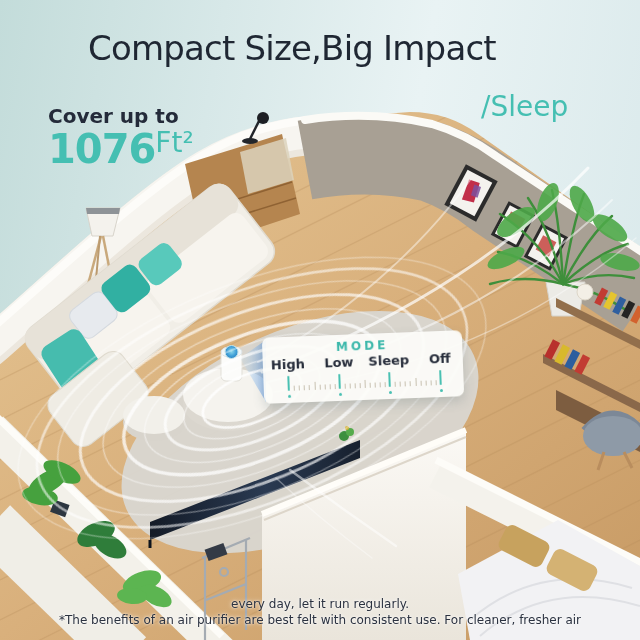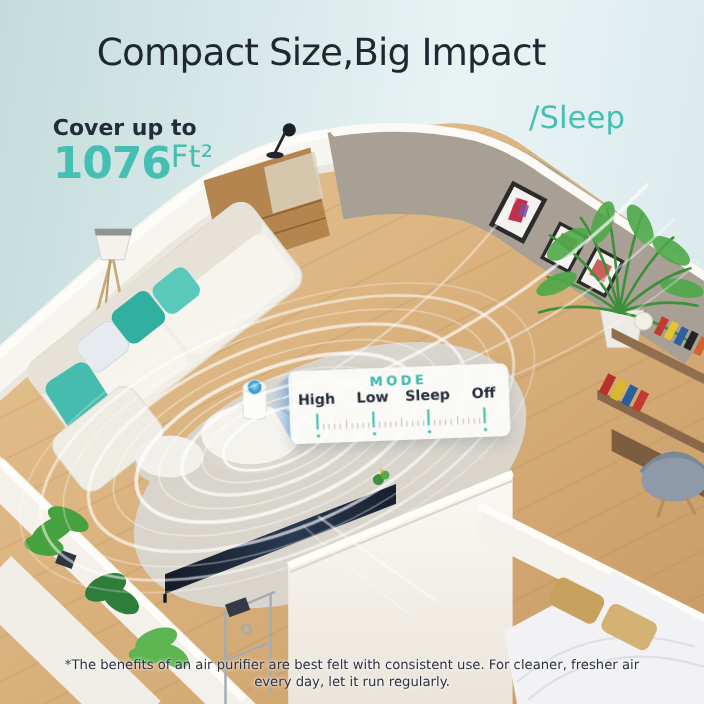--- a/index.html
+++ b/index.html
@@ -374,17 +374,17 @@
         <div class="mp-minor" style="left: 161.7px;"></div>
         <div class="mp-minor" style="left: 166.8px;"></div>
         <div class="mp-minor" style="left: 171.9px;"></div>
         <div class="mp-label" style="left: 177px;">Off</div>
         <div class="mp-major" style="left: 176px;"></div>
         <div class="mp-dot" style="left: 175.5px;"></div>
       </div>
   </div>
 
   <div class="footnote">
+    <div>every day, let it run regularly.</div>
     <div>*The benefits of an air purifier are best felt with consistent use. For cleaner, fresher air</div>
-    <div>every day, let it run regularly.</div>
   </div>
 
 </div>
 
 </body></html>

